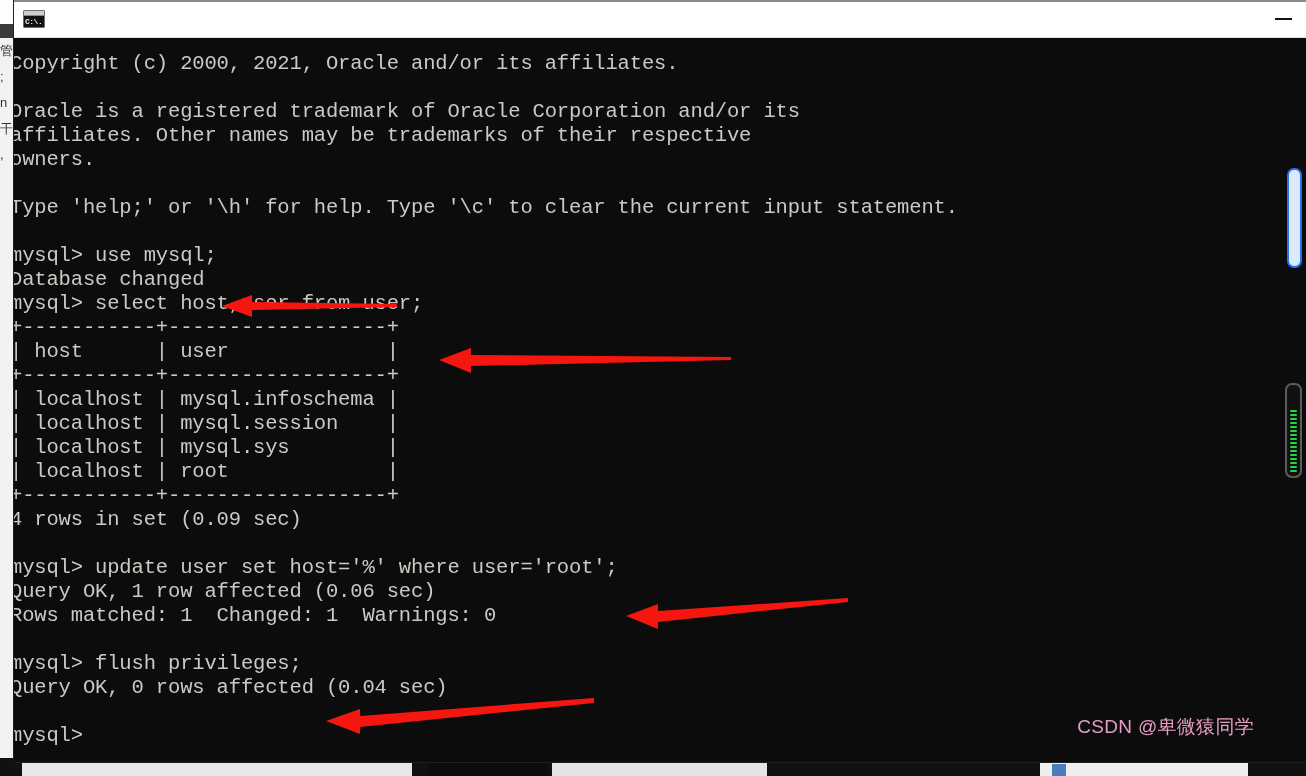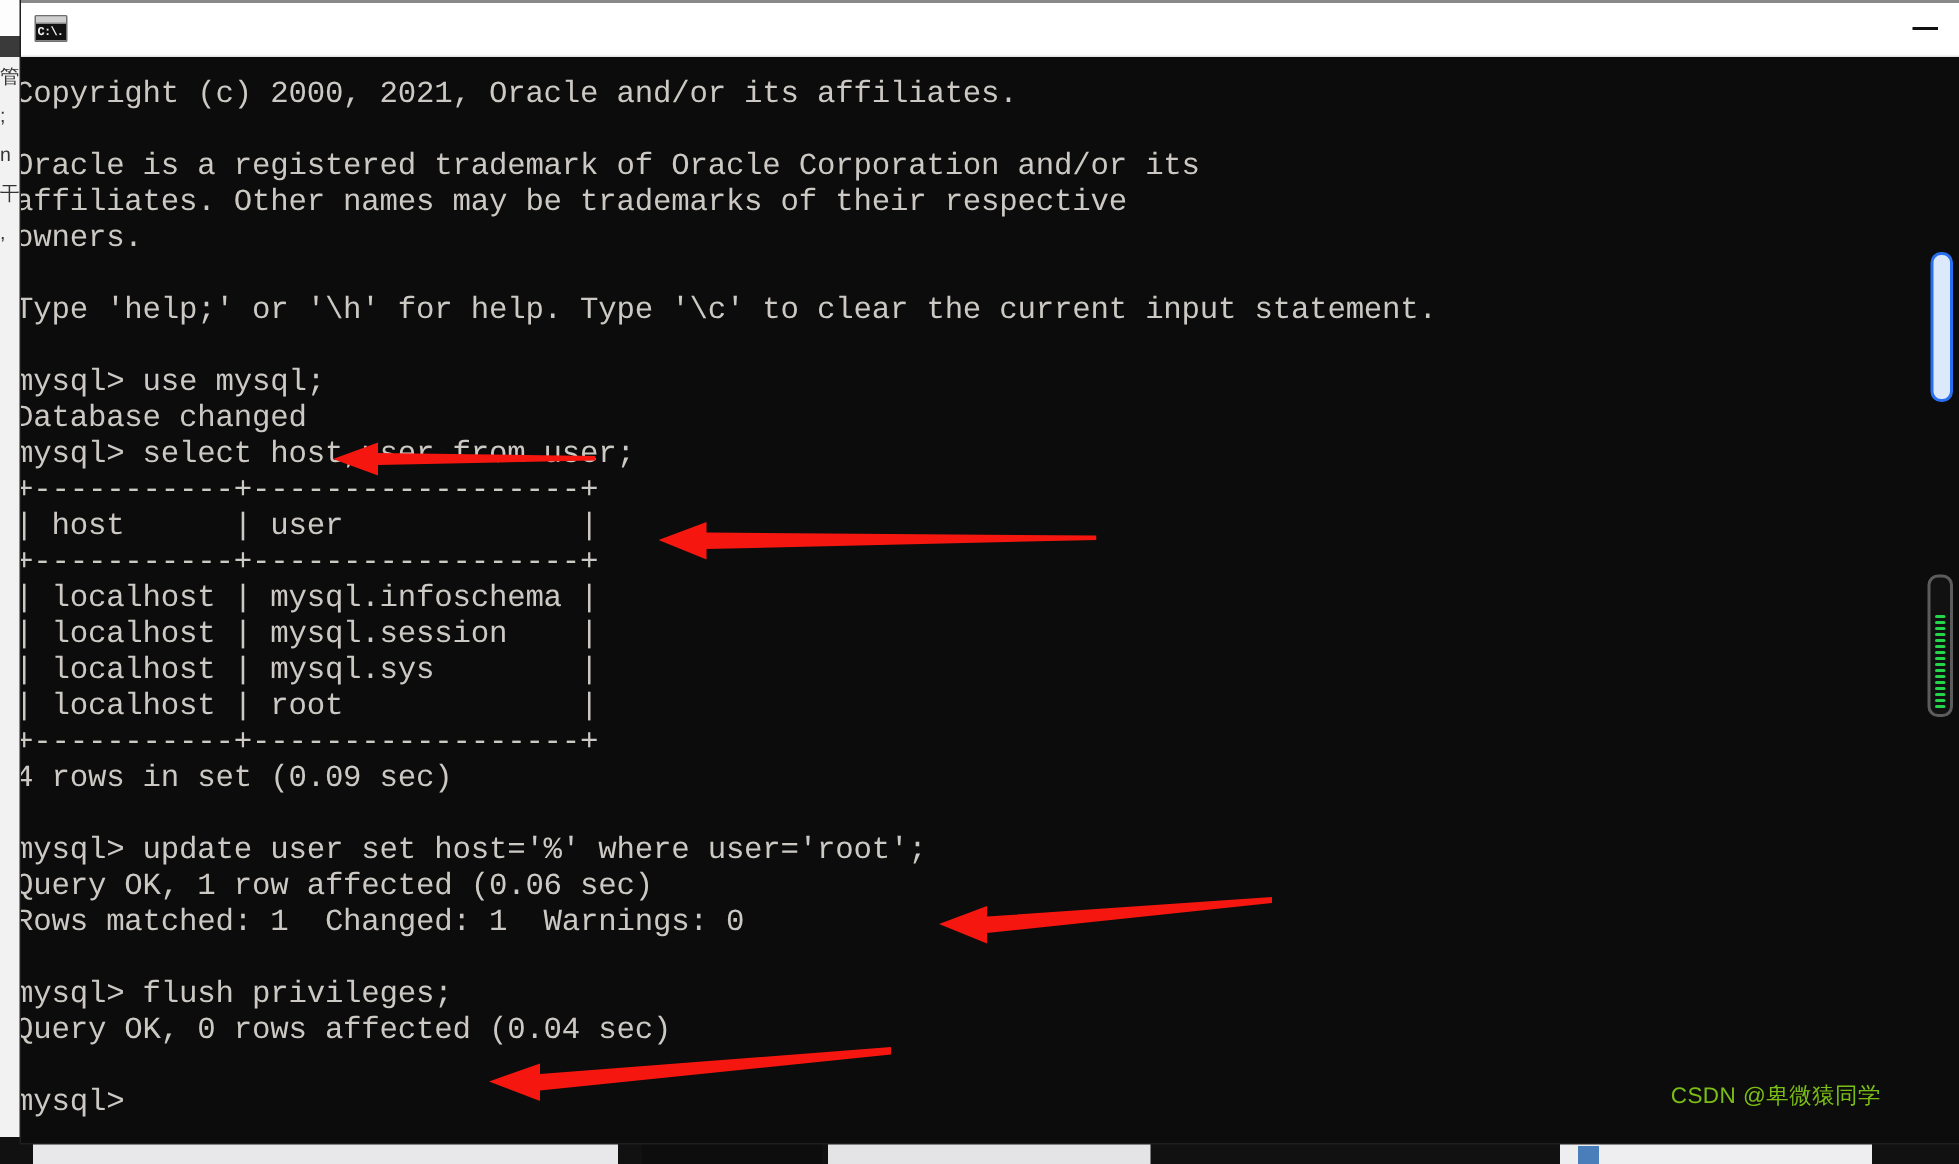--- a/index.html
+++ b/index.html
@@ -225,22 +225,22 @@
     background: #23d64a;
     border-radius: 1px;
   }
 
   
   #watermark {
     position: absolute;
     right: 52px;
     bottom: 22px;
     font-family: "Liberation Sans", sans-serif;
-    font-size: 15px;
-    color: #84cc16;
+    font-size: 19px;
+    color: #f9a8d4;
     white-space: pre;
     opacity: .92;
     letter-spacing: .3px;
   }
 </style>
 </head>
 <body>
 
 <div id="desktop">
 

